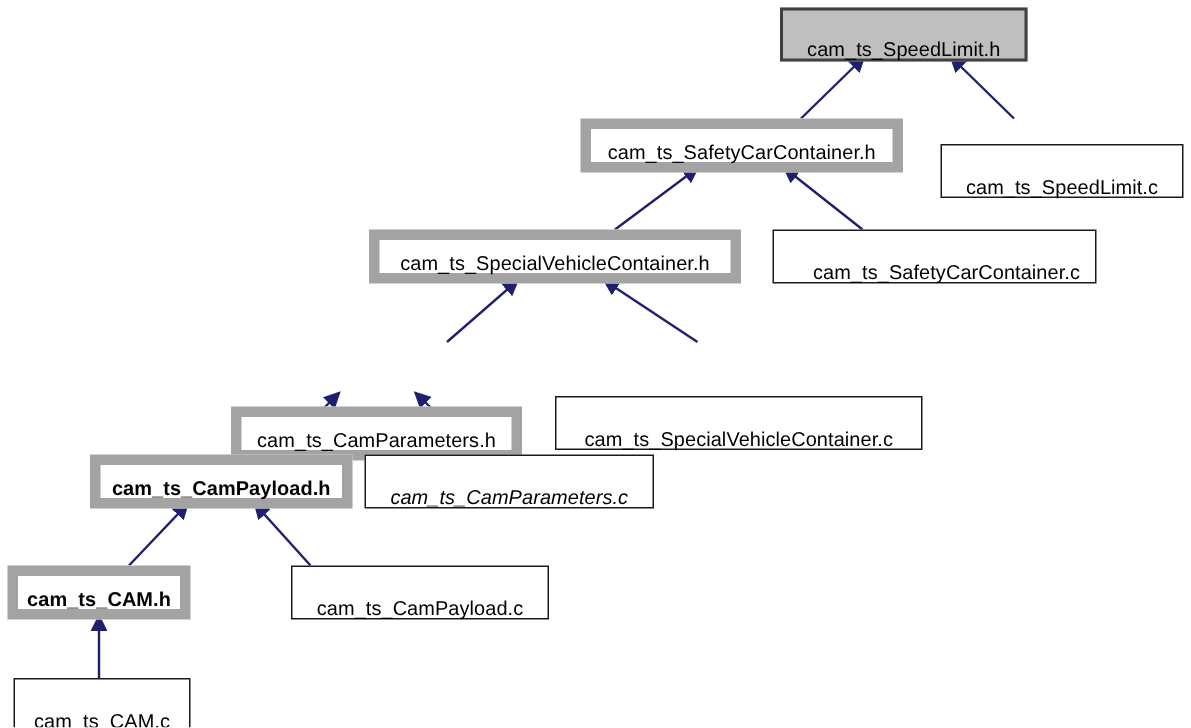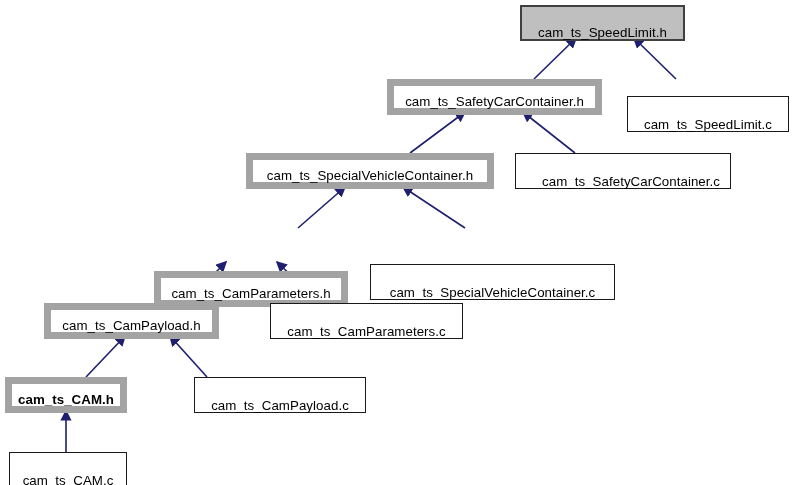--- a/index.html
+++ b/index.html
@@ -93,24 +93,24 @@
       </div>
       <div class="graph-node" style="left: 515px; top: 153px; width: 216px; padding-left: 16px;">
         <span class="node-label">cam_ts_SafetyCarContainer.c</span>
       </div>
       <div class="graph-node is-header" style="left: 154px; top: 228px; width: 194px; margin-top: 43px;">
         <span class="node-label">cam_ts_CamParameters.h</span>
       </div>
       <div class="graph-node" style="left: 370px; top: 216px; width: 245px; margin-top: 48px;">
         <span class="node-label">cam_ts_SpecialVehicleContainer.c</span>
       </div>
-      <div class="graph-node is-header" style="left: 44px; top: 303px; width: 175px;">
+      <div class="graph-node is-header" style="left: 60px; top: 303px; width: 175px; font-weight: bold;">
         <span class="node-label">cam_ts_CamPayload.h</span>
       </div>
-      <div class="graph-node" style="left: 270px; top: 303px; width: 193px;">
+      <div class="graph-node" style="left: 243px; top: 303px; width: 193px; font-style: italic;">
         <span class="node-label">cam_ts_CamParameters.c</span>
       </div>
       <div class="graph-node is-header" style="left: 5px; top: 377px; width: 122px; font-weight: bold;">
         <span class="node-label">cam_ts_CAM.h</span>
       </div>
       <div class="graph-node" style="left: 147px; top: 377px; width: 172px; margin-left: 47px;">
         <span class="node-label">cam_ts_CamPayload.c</span>
       </div>
       <div class="graph-node" style="left: 9px; top: 452px; width: 118px; text-decoration: underline;">
         <span class="node-label">cam_ts_CAM.c</span>

